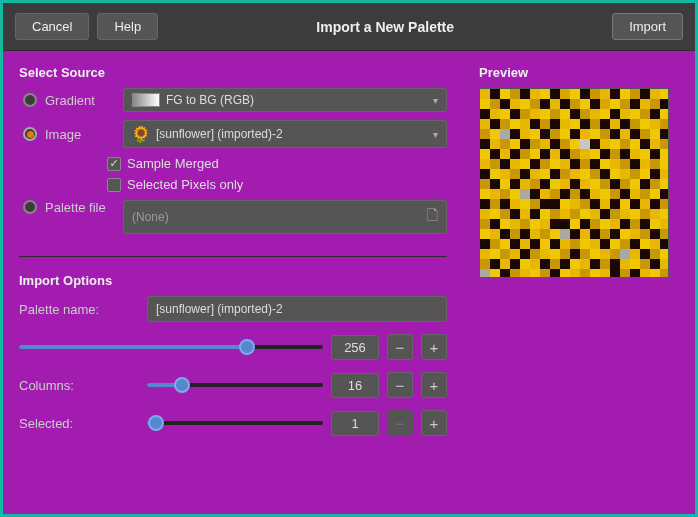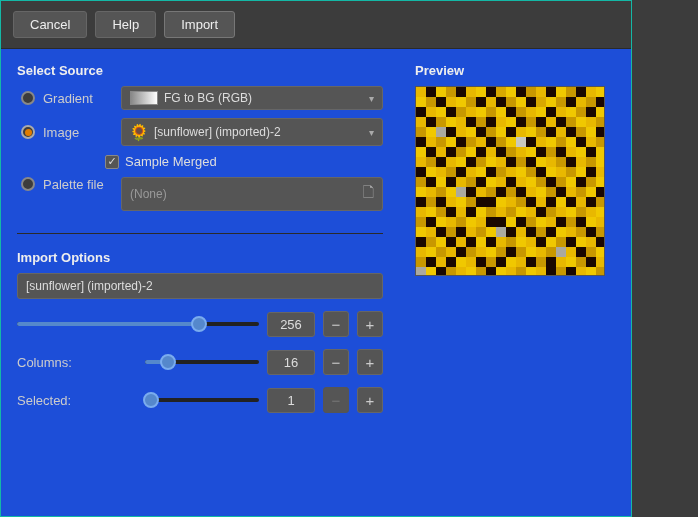--- a/index.html
+++ b/index.html
@@ -6,24 +6,24 @@
     body {
       width: 698px;
       height: 517px;
       background: #3c3c3c;
       font-family: 'Segoe UI', Arial, sans-serif;
       font-size: 13px;
       color: #ddd;
       overflow: hidden;
     }
     .dialog {
-      width: 632px;
+      width: 698px;
       height: 517px;
-      background: #1d4ed8;
-      border: 1px solid #14b8a6;
+      background: #a21caf;
+      border: 3px solid #14b8a6;
       display: flex;
       flex-direction: column;
     }
     
     .titlebar {
       display: flex;
       align-items: center;
       padding: 10px 12px;
       background: #3c3c3c;
       border-bottom: 1px solid #2a2a2a;
@@ -317,20 +317,21 @@
     }
   </style>
 </head>
 <body>
 
 <div class="dialog">
 
   <div class="titlebar">
     <button class="btn">Cancel</button>
     <button class="btn">Help</button>
+    <span class="titlebar-title">Import a New Palette</span>
     <button class="btn btn-import">Import</button>
   </div>
 
   <div class="content">
 
     <div class="left-panel">
 
       <div class="source-section">
         <div class="section-header">Select Source</div>
 
@@ -356,38 +357,43 @@
             </span>
             <span class="dropdown-arrow">▾</span>
           </div>
         </div>
 
         <div class="image-suboptions">
           <div class="checkbox-row">
             <div class="checkbox checked"></div>
             <span>Sample Merged</span>
           </div>
+          <div class="checkbox-row">
+            <div class="checkbox"></div>
+            <span>Selected Pixels only</span>
+          </div>
         </div>
 
         <div class="palette-file-row">
           <div class="radio-btn"></div>
           <span class="source-label">Palette file</span>
           <div class="palette-file-input">
             <span style="color:#999;">(None)</span>
             <span class="file-icon">🗋</span>
           </div>
         </div>
       </div>
 
       <div class="divider"></div>
 
       <div class="import-options">
         <div class="section-header">Import Options</div>
 
         <div class="option-row">
+          <span class="option-label">Palette name:</span>
           <input class="palette-name-input" type="text" style="flex: 1 1 0%;" value="[sunflower] (imported)-2">
         </div>
 
         <div class="slider-row">
           <div class="slider-track" style="flex:1;position:relative;">
             <div class="slider-fill" style="width:75%;"></div>
             <div class="slider-thumb" style="left:calc(75% - 8px);"></div>
           </div>
           <div class="number-display">256</div>
           <div class="stepper-btn">−</div>

